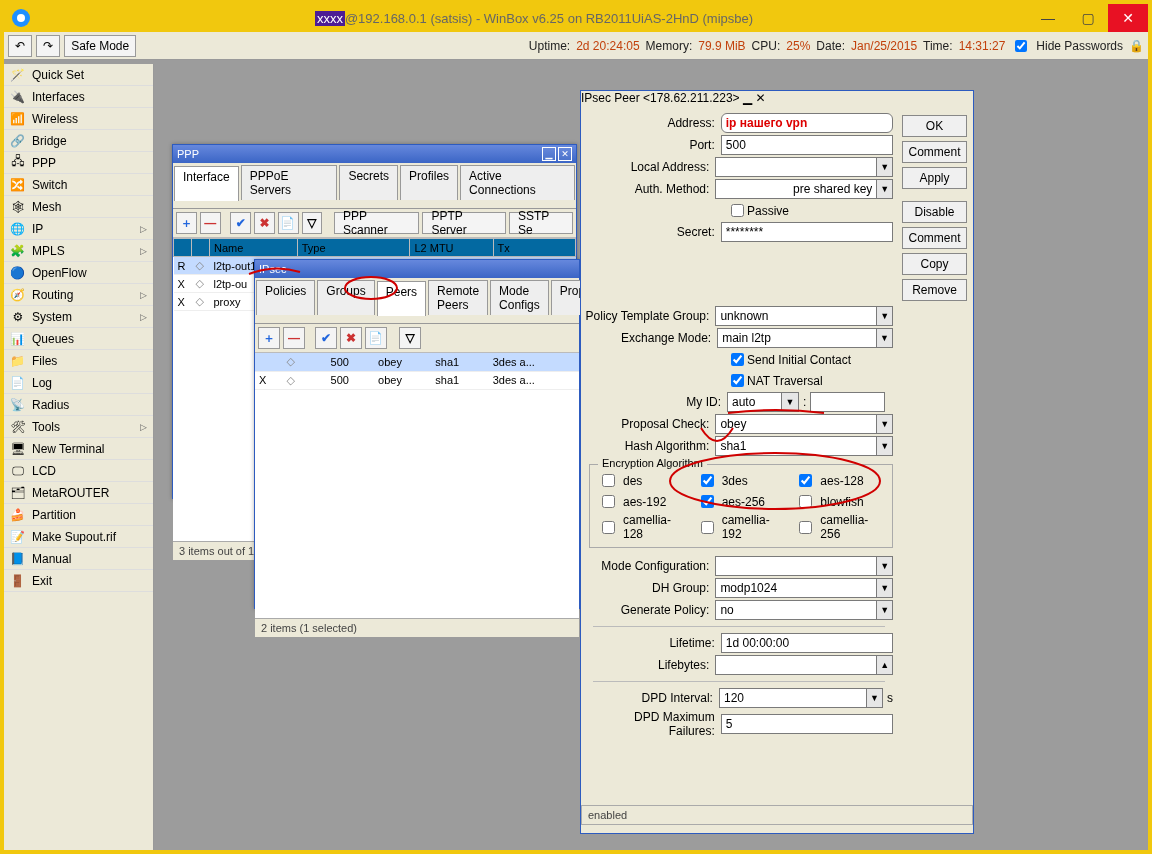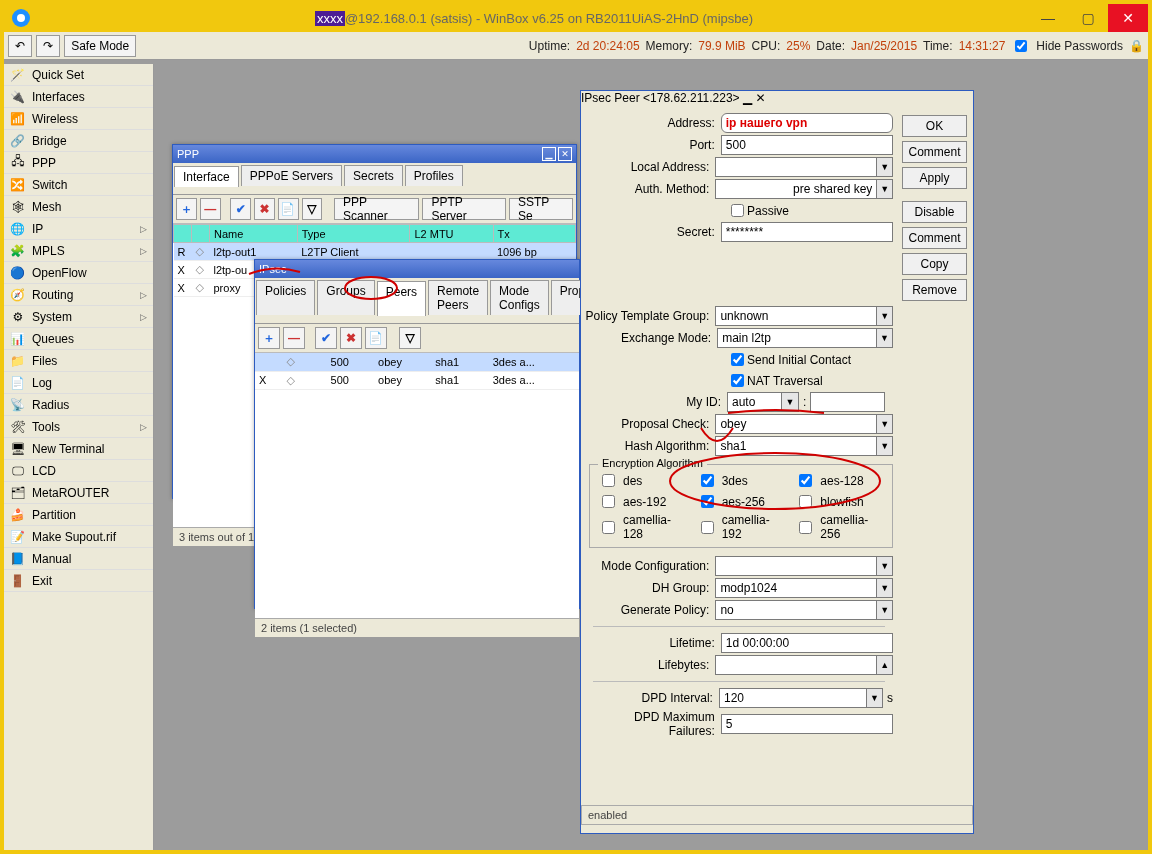--- a/index.html
+++ b/index.html
@@ -46,21 +46,21 @@
 
 .tabs { display: flex; border-bottom: 1px solid #999; background: #ECE9D8; }
 .tab { padding: 3px 8px; border: 1px solid #999; border-bottom: none; margin: 2px 1px 8px; background: #EEE; cursor: pointer; }
 .tab.active { background: #fff; position: relative; top: 1px; }
 
 .mini-tbar { display: flex; gap: 3px; padding: 3px; border-bottom: 1px solid #bbb; background: #ECE9D8; align-items: center; }
 .mini-btn { width: 22px; height: 22px; border: 1px solid #999; background: #F4F4F4; display: inline-flex; align-items: center; justify-content: center; cursor: pointer; font-weight: bold; }
 .push-btn { height: 22px; border: 1px solid #999; background: #F4F4F4; padding: 0 8px; display: inline-flex; align-items: center; cursor: pointer; }
 
 .datagrid { width: 100%; border-collapse: collapse; font-size: 11px; background: #fff; }
-.datagrid th { background: #5eead4; border: 1px solid #bbb; padding: 1px 4px; text-align: left; font-weight: normal; height: 18px; }
+.datagrid th { background: #0369a1; border: 1px solid #bbb; padding: 1px 4px; text-align: left; font-weight: normal; height: 18px; }
 .datagrid td { border-bottom: 1px solid #eee; padding: 1px 4px; height: 18px; }
 .datagrid tr.sel td { background: #C4DBFF; }
 
 .status-strip { border-top: 1px solid #aaa; padding: 3px 6px; font-size: 11px; color: #444; background: #ECE9D8; }
 
 
 .dialog { position: absolute; background: #ECE9D8; border: 1px solid #2D5BBF; }
 .dialog .row { display: flex; align-items: center; margin: 2px 0; }
 .dialog .row label { width: 142px; text-align: right; padding-right: 6px; font-size: 12px; }
 .dialog .row input[type="text"], .dialog .row .combo { height: 20px; border: 1px solid #7A7A7A; background: #fff; padding: 0 4px; font-size: 12px; width: 180px; }
@@ -222,20 +222,21 @@
           <span>PPP</span>
             <span class="spacer"></span>
           <span class="wico">▁</span>
           <span class="wico">✕</span>
         </div>
         <div class="tabs" id="ppp-tabs">
             <div class="tab active">Interface</div>
             <div class="tab">PPPoE Servers</div>
             <div class="tab">Secrets</div>
             <div class="tab">Profiles</div>
+            <div class="tab">Active Connections</div>
           </div>
         <div class="mini-tbar">
           <div class="mini-btn" style="color:#2266DD">＋</div>
           <div class="mini-btn" style="color:#CC3333">—</div>
           <div style="width:4px"></div>
           <div class="mini-btn" style="color:#2266DD">✔</div>
           <div class="mini-btn" style="color:#CC3333">✖</div>
           <div class="mini-btn">📄</div>
           <div class="mini-btn">▽</div>
           <div style="width:6px"></div>

